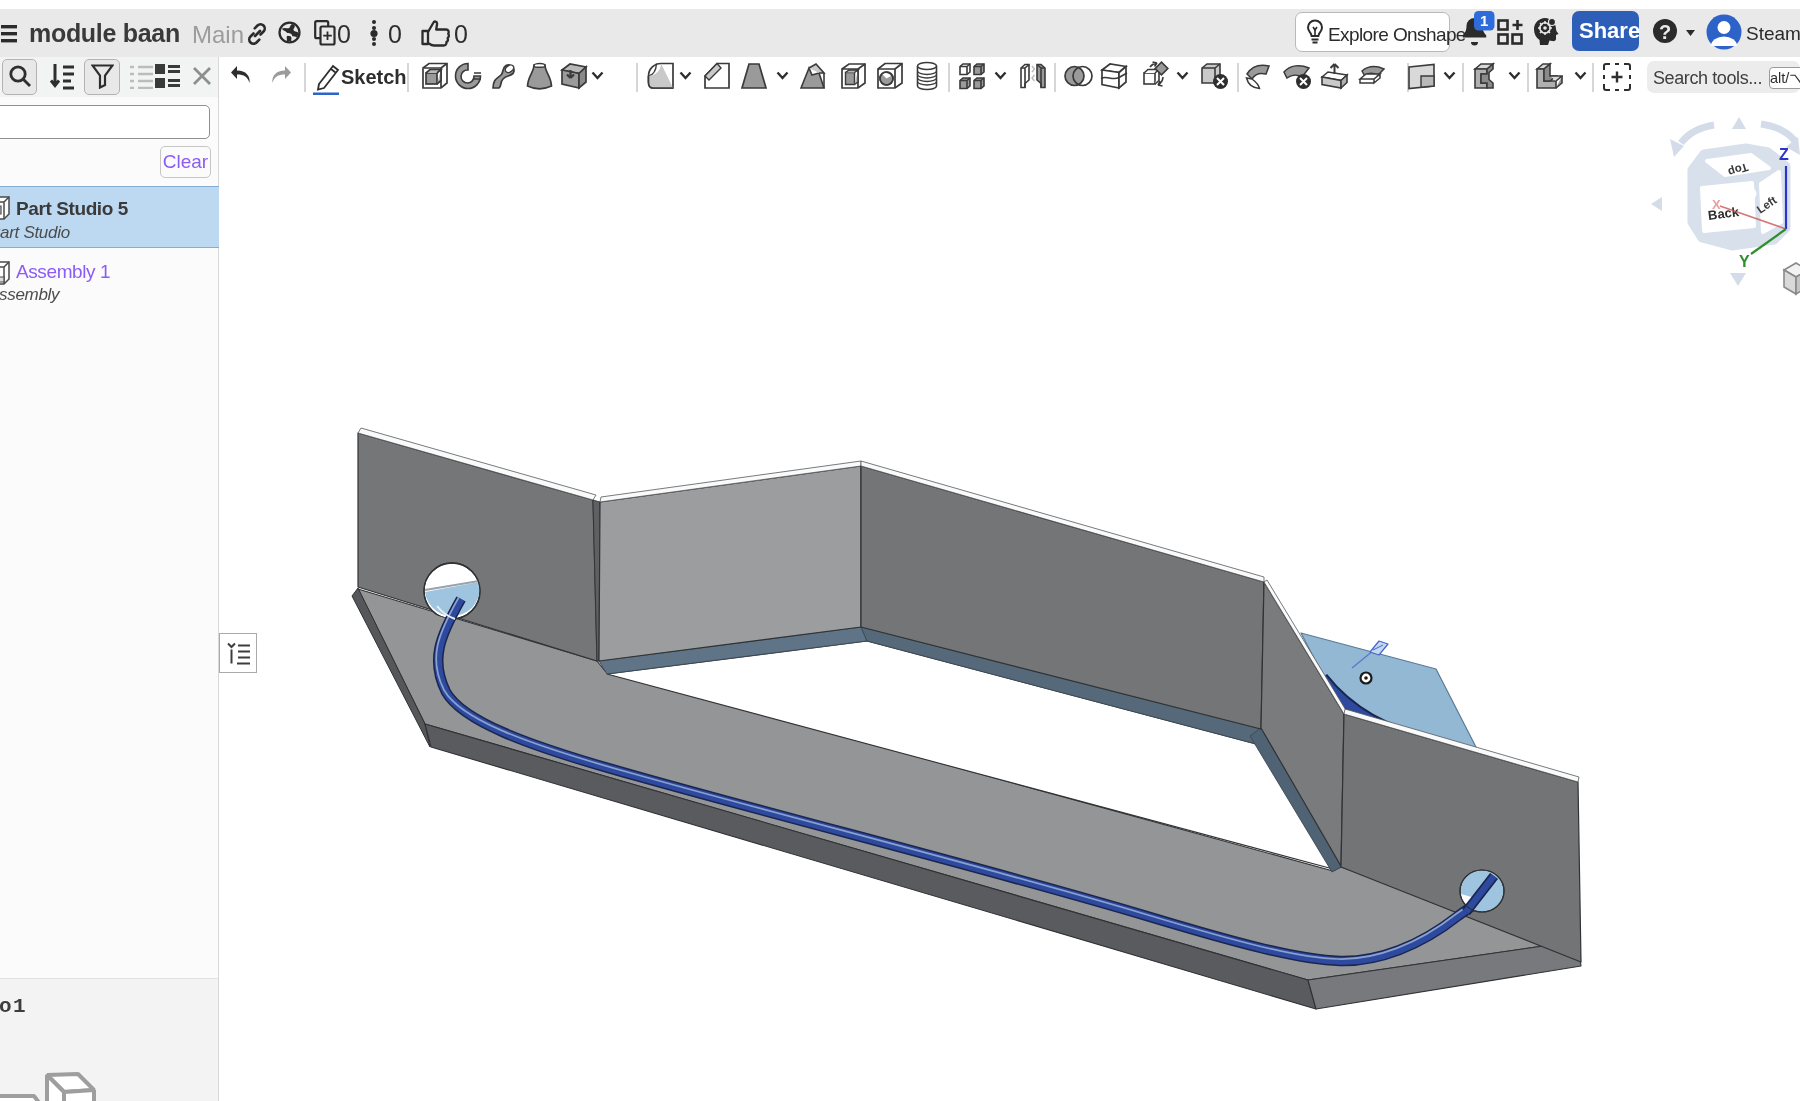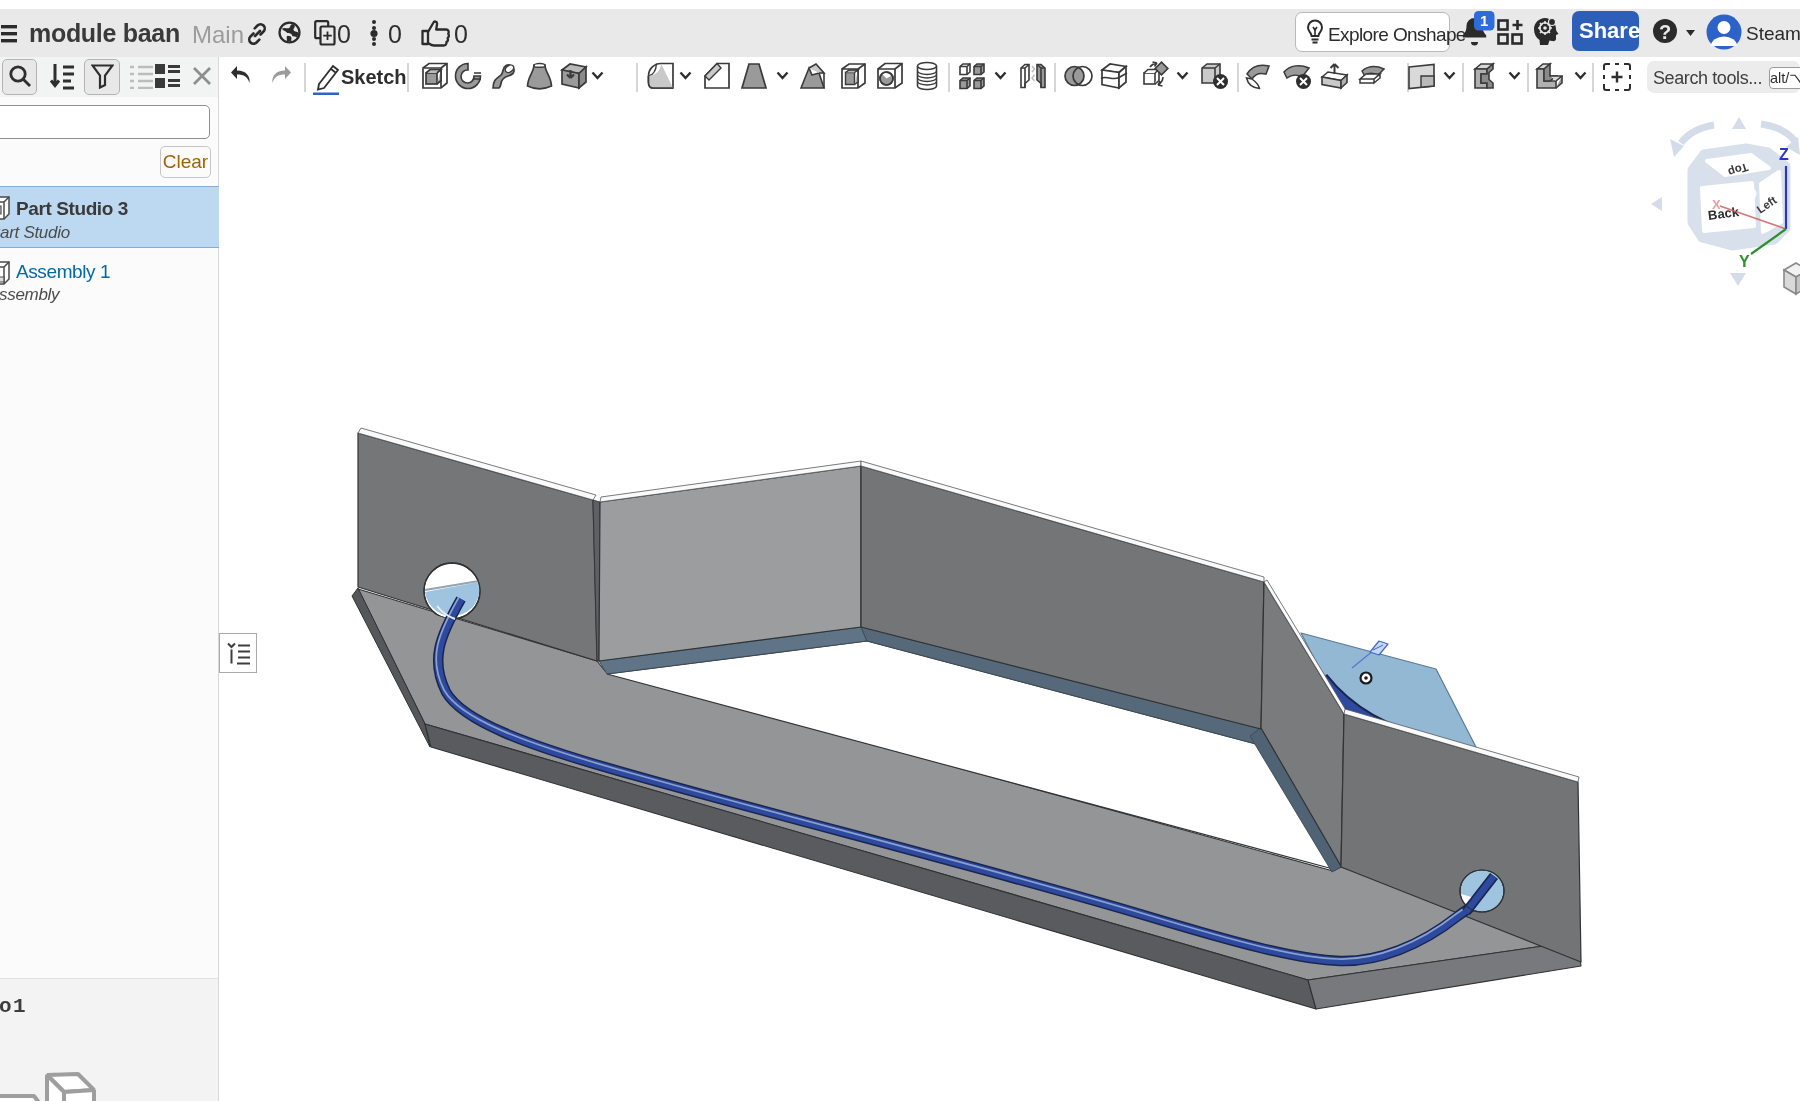--- a/index.html
+++ b/index.html
@@ -369,39 +369,39 @@
     <g stroke="#2e2e2e" stroke-width="2" fill="none">
       <path d="M2 8 V4 a2 2 0 0 1 2-2 H8 M13 2 H17 M22 2 h4 a2 2 0 0 1 2 2 V8 M28 13 V17 M28 22 v4 a2 2 0 0 1 -2 2 H22 M17 28 H13 M8 28 H4 a2 2 0 0 1 -2-2 V22 M2 17 V13"></path>
       <path d="M15 9.5 V20.5 M9.5 15 H20.5" stroke-width="2.4"></path>
     </g>
   </svg>
 <div class="abs" style="left:1647px;top:61px;width:153px;height:32px;background:#ececec;border-radius:7px;"></div>
 <div class="abs" style="left:1653px;top:68px;font-size:18px;letter-spacing:-0.4px;color:#3f3f3f;">Search tools...</div>
 <div class="abs" style="left:1759px;top:67px;width:38px;height:22px;background:#fff;border:1.2px solid #9a9a9a;border-radius:4px;font-size:14.5px;color:#2e2e2e;text-align:center;line-height:20px;white-space:nowrap;overflow:hidden;margin-left:10px;">alt/⌥</div>
 
 <div class="abs" style="left:-14px;top:105px;width:224px;height:34px;background:#fff;border:1.5px solid #8f8f8f;border-radius:5px;"></div>
-<div class="abs" style="left:160px;top:146px;width:51px;height:32px;background:#fbfbfb;border:1.5px solid #c6c6c6;border-radius:5px;font-size:19px;color:#a16207;text-align:center;line-height:29px;">Clear</div>
+<div class="abs" style="left:160px;top:146px;width:51px;height:32px;background:#fbfbfb;border:1.5px solid #c6c6c6;border-radius:5px;font-size:19px;color:#8b5cf6;text-align:center;line-height:29px;">Clear</div>
 <div class="abs" style="left:0px;top:186px;width:219px;height:62px;background:#bdd9f2;border-top:1.5px solid #84aed4;border-bottom:1.5px solid #84aed4;"></div>
 <svg class="abs" style="left:-11px;top:196px" width="21" height="24" viewBox="0 0 21 24">
     <g stroke="#4a4a4a" stroke-width="1.5">
       <path d="M1 6 L6 1 H20 V18 L15 23 H1 Z" fill="#fff"></path>
       <path d="M1 6 H15 V23 M15 6 L20 1" fill="none"></path>
       <path d="M4 10 h8 v8 h-8 z" fill="#dcdcdc" stroke-width="1.2"></path>
     </g>
   </svg>
-<div class="abs" style="left:16px;top:198px;font-size:19px;letter-spacing:-0.4px;font-weight:bold;color:#3a3a3a;">Part Studio 3</div>
+<div class="abs" style="left:16px;top:198px;font-size:19px;letter-spacing:-0.4px;font-weight:bold;color:#3a3a3a;">Part Studio 5</div>
 <div class="abs" style="left:-11px;top:223px;font-size:17px;letter-spacing:-0.3px;font-style:italic;color:#4c4c4c;">Part Studio</div>
 <svg class="abs" style="left:-11px;top:261px" width="21" height="24" viewBox="0 0 21 24">
     <g stroke="#4a4a4a" stroke-width="1.5">
       <path d="M1 6 L6 1 H20 V18 L15 23 H1 Z" fill="#fff"></path>
       <path d="M1 6 H15 V23 M15 6 L20 1" fill="none"></path>
       <path d="M4 10 h5 v5 h-5 z M10 16 h5 v5 h-5 z" fill="#dcdcdc" stroke-width="1.2"></path>
     </g>
   </svg>
-<div class="abs" style="left:16px;top:261px;font-size:19px;letter-spacing:-0.4px;color:#0369a1;">Assembly 1</div>
+<div class="abs" style="left:16px;top:261px;font-size:19px;letter-spacing:-0.4px;color:#8b5cf6;">Assembly 1</div>
 <div class="abs" style="left:-12px;top:285px;font-size:17px;letter-spacing:-0.3px;font-style:italic;color:#4c4c4c;">Assembly</div>
 <div class="abs" id="sidebot"></div>
 <div class="abs" style="left:-1px;top:995px;font-size:21px;font-weight:bold;color:#3d3d3d;font-family:'Liberation Mono',monospace;">o</div>
 <div class="abs" style="left:13px;top:995px;font-size:21px;font-weight:bold;color:#3d3d3d;font-family:'Liberation Mono',monospace;">1</div>
 <svg class="abs" style="left:0px;top:1040px" width="218" height="61" viewBox="0 0 218 61">
 <g fill="#fff" stroke="#9e9e9e" stroke-width="4" stroke-linejoin="bevel">
 <polygon points="-10,56 34,56 46,72 -10,72"></polygon>
 <polygon points="47,35 78,34 94,50 64,52"></polygon>
 <polygon points="47,35 64,52 64,66 47,66"></polygon>
 <polygon points="64,52 94,50 94,64 64,66"></polygon>

